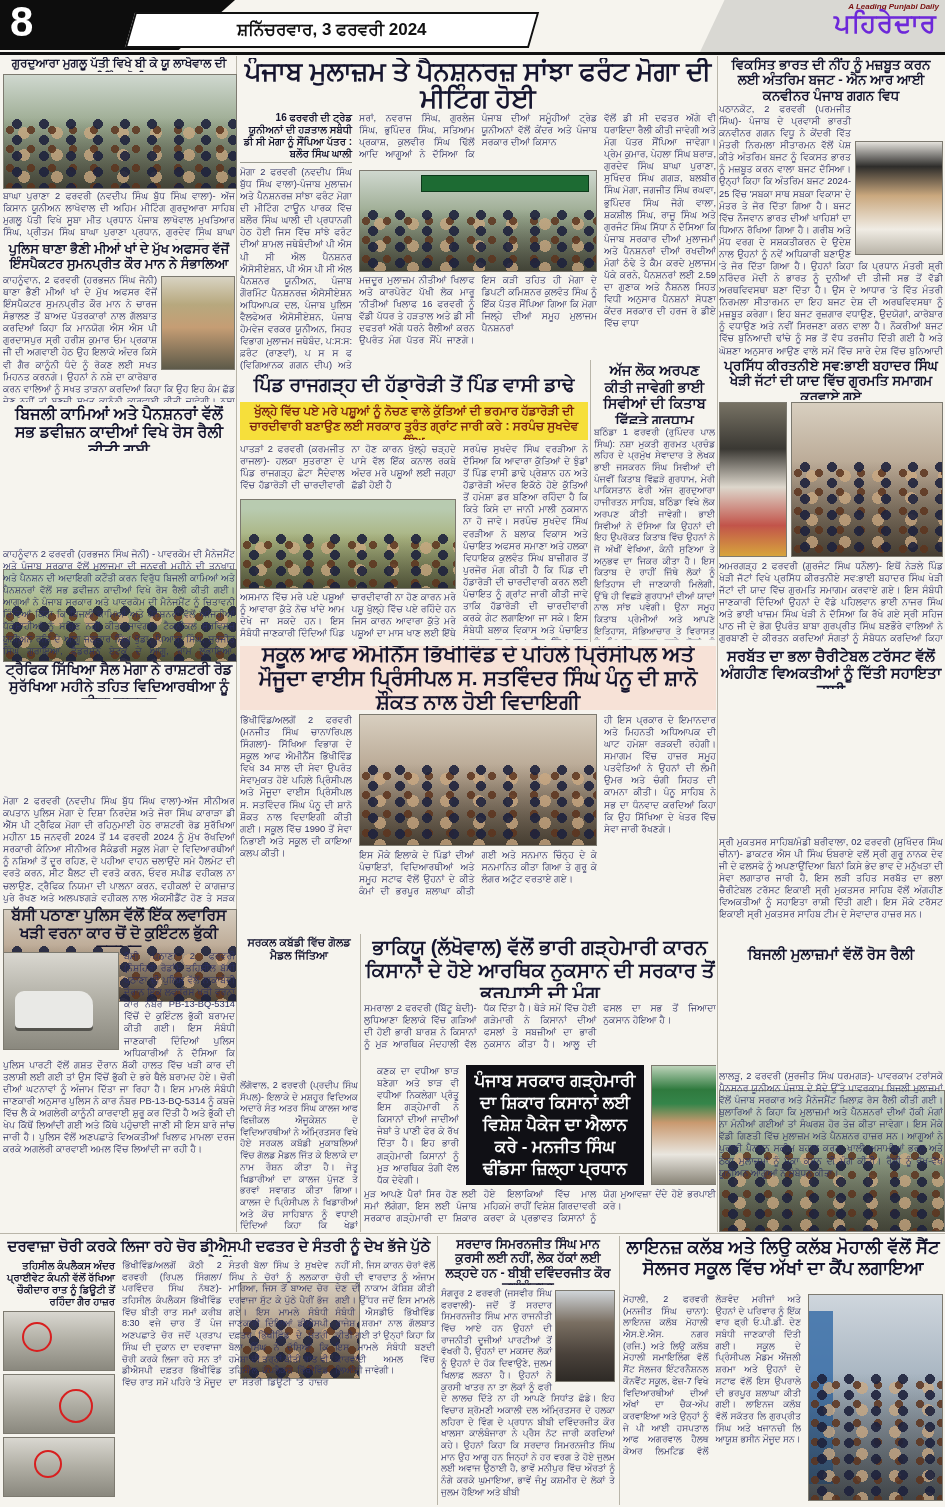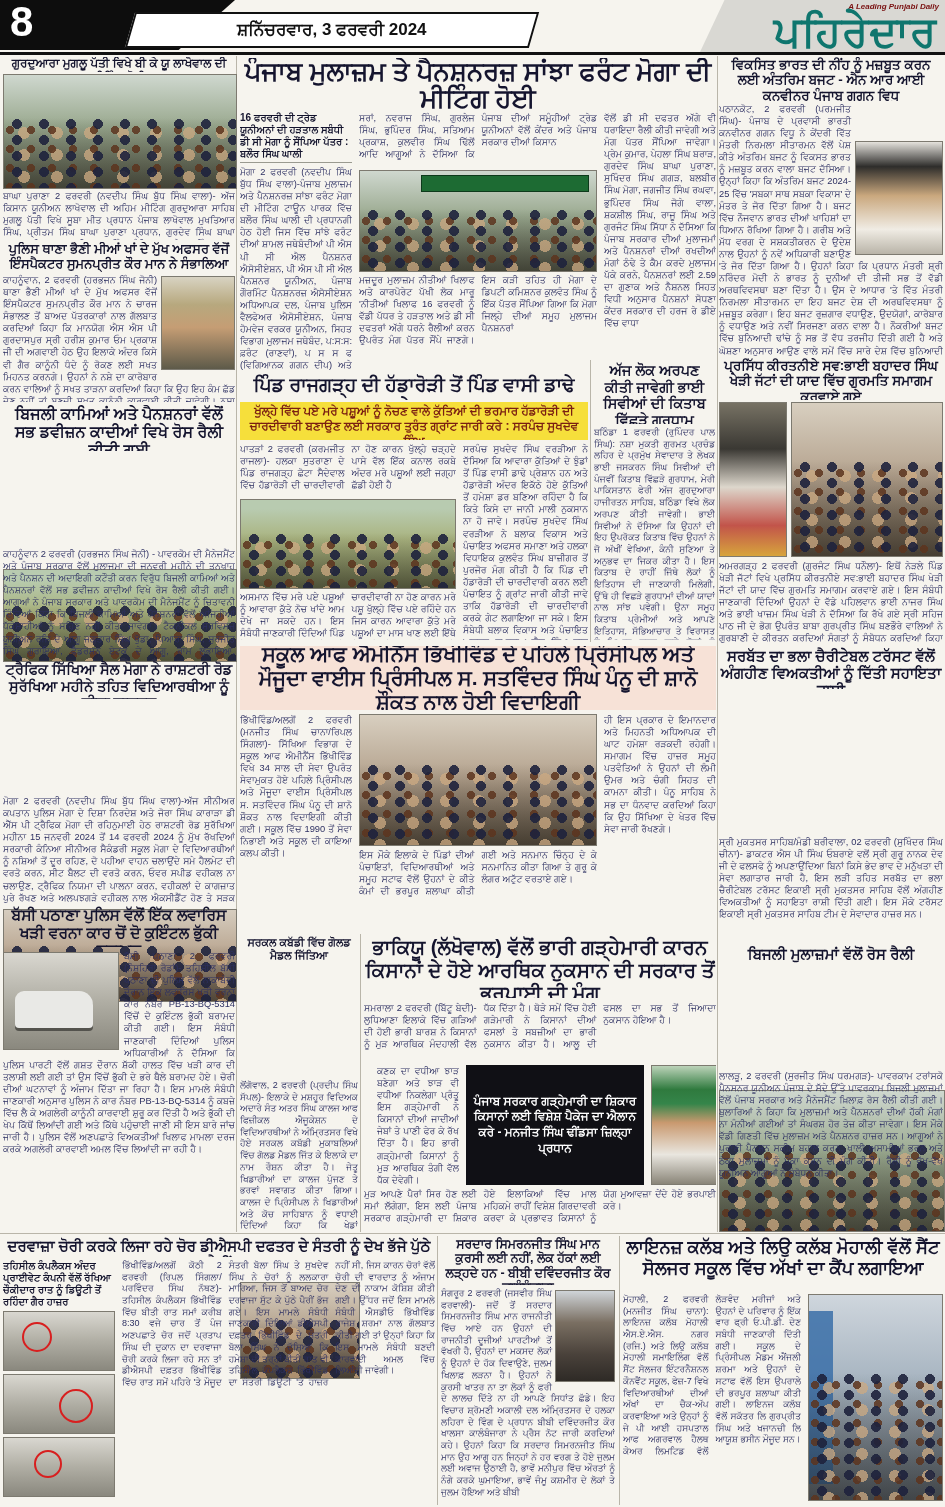--- a/index.html
+++ b/index.html
@@ -1,21 +1,21 @@
 <!DOCTYPE html>
 <html><head>
 <meta charset="utf-8">
 <style>
   html,body{margin:0;padding:0;background:#888;}
   #page{position:relative;width:945px;height:1507px;background:#f6f4ee;
         font-family:"Liberation Sans","DejaVu Sans",sans-serif;overflow:hidden;}
   .blk{position:absolute;overflow:hidden;}
   .h{font-weight:bold;color:#14142e;text-align:center;line-height:1.14;}
   .bd{font-size:9.3px;line-height:1.3;text-align:justify;color:#2e3163;}
-  .sub{font-weight:bold;color:#14142e;text-align:left;font-size:10px;line-height:1.2;}
+  .sub{font-weight:bold;color:#14142e;text-align:right;font-size:10px;line-height:1.2;}
   .cols2{column-count:2;column-gap:7px;}
   .cols3{column-count:3;column-gap:7px;}
   .flexrow{display:flex;gap:7px;}
   .flexcol{display:flex;flex-direction:column;}
   .photo{position:relative;overflow:hidden;border:1px solid #7d7a70;background:#a8a294;flex-shrink:0;}
   .people::after{content:"";position:absolute;left:0;right:0;bottom:0;height:62%;
     background:
     radial-gradient(circle 5px at 13px 6px, rgba(30,34,60,.9) 97%, transparent) 0 0/27px 16px repeat,
     radial-gradient(circle 4px at 6px 12px, rgba(92,52,30,.85) 97%, transparent) 0 0/21px 19px repeat,
     radial-gradient(circle 6px at 20px 15px, rgba(205,170,130,.75) 97%, transparent) 0 0/33px 22px repeat,
@@ -46,21 +46,21 @@
   .toprule{position:absolute;left:0;top:52px;width:945px;height:3px;background:#111;}
   .hdr-black{position:absolute;left:0;top:0;width:235px;height:50px;background:#0d0d0d;
       clip-path:polygon(0 0,100% 0,76% 100%,0 100%);}
   .pageno{position:absolute;left:10px;top:-2px;color:#fff;font-size:42px;font-weight:bold;}
   .datebox{position:absolute;left:130px;top:12px;width:400px;height:32px;border:2px solid #111;
       background:#fff;transform:skewX(-16deg);display:flex;align-items:center;justify-content:center;}
   .datebox span{transform:skewX(16deg);font-weight:bold;font-size:17px;color:#111;}
   .hdr-right{position:absolute;left:700px;top:0;width:245px;height:52px;background:#d9d8d3;
       clip-path:polygon(10% 0,100% 0,100% 100%,0 100%);}
   .tagline{position:absolute;right:6px;top:2px;font-size:8px;font-style:italic;color:#7a1212;font-weight:bold;margin-left:36px;}
-  .masthead{position:absolute;right:8px;top:8px;font-size:42px;font-weight:900;color:#0f766e;letter-spacing:1px;}
+  .masthead{position:absolute;right:8px;top:8px;font-size:26px;font-weight:900;color:#6d28d9;letter-spacing:1px;}
 </style>
 </head>
 <body>
 
 <div id="page">
 
   <div class="hdr-black">
     <div class="pageno">8</div>
   </div>
   <div class="datebox">
@@ -144,21 +144,21 @@
 
   <div class="blk h" style="left:240px;top:936px;width:118px;height:42px;font-size:11px">ਸਰਕਲ ਕਬੱਡੀ ਵਿੱਚ ਗੋਲਡ ਮੈਡਲ ਜਿੱਤਿਆ</div>
   <div class="blk photo people ph-indoor" style="left:240px;top:981px;width:118px;height:95px"></div>
   <div class="blk bd" style="left:240px;top:1080px;width:118px;height:152px;font-size:9px">ਲੋਂਗੋਵਾਲ, 2 ਫਰਵਰੀ (ਪ੍ਰਦੀਪ ਸਿੰਘ ਸੱਪਲ)- ਇਲਾਕੇ ਦੇ ਮਸ਼ਹੂਰ ਵਿਦਿਅਕ ਅਦਾਰੇ ਸੰਤ ਅਤਰ ਸਿੰਘ ਕਾਲਜ ਆਫ ਫਿਜ਼ੀਕਲ ਐਜੂਕੇਸ਼ਨ ਦੇ ਵਿਦਿਆਰਥੀਆਂ ਨੇ ਅੰਮ੍ਰਿਤਸਰ ਵਿਖੇ ਹੋਏ ਸਰਕਲ ਕਬੱਡੀ ਮੁਕਾਬਲਿਆਂ ਵਿੱਚ ਗੋਲਡ ਮੈਡਲ ਜਿੱਤ ਕੇ ਇਲਾਕੇ ਦਾ ਨਾਮ ਰੌਸ਼ਨ ਕੀਤਾ ਹੈ। ਜੇਤੂ ਖਿਡਾਰੀਆਂ ਦਾ ਕਾਲਜ ਪੁੱਜਣ ਤੇ ਭਰਵਾਂ ਸਵਾਗਤ ਕੀਤਾ ਗਿਆ। ਕਾਲਜ ਦੇ ਪ੍ਰਿੰਸੀਪਲ ਨੇ ਖਿਡਾਰੀਆਂ ਅਤੇ ਕੋਚ ਸਾਹਿਬਾਨ ਨੂੰ ਵਧਾਈ ਦਿੰਦਿਆਂ ਕਿਹਾ ਕਿ ਖੇਡਾਂ ਵਿਦਿਆਰਥੀ ਜੀਵਨ ਦਾ ਅਹਿਮ ਅੰਗ ਹਨ ਅਤੇ ਕਾਲਜ ਵੱਲੋਂ ਖਿਡਾਰੀਆਂ ਨੂੰ ਹਰ ਸਹੂਲਤ ਦਿੱਤੀ ਜਾਵੇਗੀ। ਇਸ ਮੌਕੇ ਸਮੂਹ ਸਟਾਫ ਅਤੇ ਵਿਦਿਆਰਥੀ ਹਾਜ਼ਰ ਸਨ।</div>
 
   <div class="blk h" style="left:364px;top:936px;width:352px;height:62px;font-size:20px">ਭਾਕਿਯੂ (ਲੱਖੋਵਾਲ) ਵੱਲੋਂ ਭਾਰੀ ਗੜ੍ਹੇਮਾਰੀ ਕਾਰਨ ਕਿਸਾਨਾਂ ਦੇ ਹੋਏ ਆਰਥਿਕ ਨੁਕਸਾਨ ਦੀ ਸਰਕਾਰ ਤੋਂ ਭਰਪਾਈ ਦੀ ਮੰਗ</div>
   <div class="blk" style="left:364px;top:1002px;width:352px;height:230px">
     <div class="bd cols3" style="height:60px;overflow:hidden">ਸਮਰਾਲਾ 2 ਫਰਵਰੀ (ਬਿੱਟੂ ਬੇਦੀ)- ਲੁਧਿਆਣਾ ਇਲਾਕੇ ਵਿੱਚ ਗੜਿਆਂ ਦੀ ਹੋਈ ਭਾਰੀ ਬਾਰਸ਼ ਨੇ ਕਿਸਾਨਾਂ ਨੂੰ ਮੁੜ ਆਰਥਿਕ ਮੰਦਹਾਲੀ ਵੱਲ ਧੱਕ ਦਿੱਤਾ ਹੈ। ਥੋੜੇ ਸਮੇਂ ਵਿੱਚ ਹੋਈ ਗੜੇਮਾਰੀ ਨੇ ਕਿਸਾਨਾਂ ਦੀਆਂ ਫਸਲਾਂ ਤੇ ਸਬਜ਼ੀਆਂ ਦਾ ਭਾਰੀ ਨੁਕਸਾਨ ਕੀਤਾ ਹੈ। ਆਲੂ ਦੀ ਫਸਲ ਦਾ ਸਭ ਤੋਂ ਜਿਆਦਾ ਨੁਕਸਾਨ ਹੋਇਆ ਹੈ।</div>
     <div class="flexrow" style="height:120px;margin:3px 13px">
       <div class="bd" style="width:82px;flex-shrink:0;overflow:hidden">ਕਣਕ ਦਾ ਵਧੀਆ ਝਾੜ ਬਣੇਗਾ ਅਤੇ ਝਾੜ ਵੀ ਵਧੀਆ ਨਿਕਲੇਗਾ ਪ੍ਰੰਤੂ ਇਸ ਗੜ੍ਹੇਮਾਰੀ ਨੇ ਕਿਸਾਨਾਂ ਦੀਆਂ ਜਾਦੀਆਂ ਜੇਬਾਂ ਤੇ ਪਾਣੀ ਫੇਰ ਕੇ ਰੱਖ ਦਿੱਤਾ ਹੈ। ਇਹ ਭਾਰੀ ਗੜ੍ਹੇਮਾਰੀ ਕਿਸਾਨਾਂ ਨੂੰ ਮੁੜ ਆਰਥਿਕ ਤੰਗੀ ਵੱਲ ਧੱਕ ਦੇਵੇਗੀ।</div>
-      <div class="blackbox" style="width:168px;flex-shrink:0;font-size:12px">ਪੰਜਾਬ ਸਰਕਾਰ ਗੜ੍ਹੇਮਾਰੀ ਦਾ ਸ਼ਿਕਾਰ ਕਿਸਾਨਾਂ ਲਈ ਵਿਸ਼ੇਸ਼ ਪੈਕੇਜ ਦਾ ਐਲਾਨ ਕਰੇ - ਮਨਜੀਤ ਸਿੰਘ ਢੀਂਡਸਾ ਜ਼ਿਲ੍ਹਾ ਪ੍ਰਧਾਨ</div>
+      <div class="blackbox" style="width:168px;flex-shrink:0;font-size:17px">ਪੰਜਾਬ ਸਰਕਾਰ ਗੜ੍ਹੇਮਾਰੀ ਦਾ ਸ਼ਿਕਾਰ ਕਿਸਾਨਾਂ ਲਈ ਵਿਸ਼ੇਸ਼ ਪੈਕੇਜ ਦਾ ਐਲਾਨ ਕਰੇ - ਮਨਜੀਤ ਸਿੰਘ ਢੀਂਡਸਾ ਜ਼ਿਲ੍ਹਾ ਪ੍ਰਧਾਨ</div>
       <div class="photo ph-turban-green" style="width:86px;height:118px"></div>
     </div>
     <div class="bd cols3" style="height:44px;overflow:hidden">ਮੁੜ ਆਪਣੇ ਪੈਰਾਂ ਸਿਰ ਹੋਣ ਲਈ ਸਮਾਂ ਲੱਗੇਗਾ, ਇਸ ਲਈ ਪੰਜਾਬ ਸਰਕਾਰ ਗੜ੍ਹੇਮਾਰੀ ਦਾ ਸ਼ਿਕਾਰ ਹੋਏ ਇਲਾਕਿਆਂ ਵਿੱਚ ਮਾਲ ਮਹਿਕਮੇ ਰਾਹੀਂ ਵਿਸ਼ੇਸ਼ ਗਿਰਦਾਵਰੀ ਕਰਵਾ ਕੇ ਪ੍ਰਭਾਵਤ ਕਿਸਾਨਾਂ ਨੂੰ ਯੋਗ ਮੁਆਵਜ਼ਾ ਦੇਂਦੇ ਹੋਏ ਭਰਪਾਈ ਕਰੇ।</div>
   </div>
 
   <div class="blk h" style="left:719px;top:57px;width:224px;height:44px;font-size:13.5px">ਵਿਕਸਿਤ ਭਾਰਤ ਦੀ ਨੀਂਹ ਨੂੰ ਮਜ਼ਬੂਤ ਕਰਨ ਲਈ ਅੰਤਰਿਮ ਬਜਟ - ਐਨ ਆਰ ਆਈ ਕਨਵੀਨਰ ਪੰਜਾਬ ਗਗਨ ਵਿਧੂ</div>
   <div class="blk" style="left:719px;top:103px;width:224px;height:253px">
     <div class="photo ph-capman" style="float:right;width:86px;height:112px;margin:38px 0 3px 4px"></div>
     <div class="bd">ਪਠਾਨਕੋਟ, 2 ਫਰਵਰੀ (ਪਰਮਜੀਤ ਸਿੰਘ)- ਪੰਜਾਬ ਦੇ ਪ੍ਰਵਾਸੀ ਭਾਰਤੀ ਕਨਵੀਨਰ ਗਗਨ ਵਿਧੂ ਨੇ ਕੇਂਦਰੀ ਵਿੱਤ ਮੰਤਰੀ ਨਿਰਮਲਾ ਸੀਤਾਰਮਨ ਵੱਲੋਂ ਪੇਸ਼ ਕੀਤੇ ਅੰਤਰਿਮ ਬਜਟ ਨੂੰ ਵਿਕਸਤ ਭਾਰਤ ਨੂੰ ਮਜ਼ਬੂਤ ਕਰਨ ਵਾਲਾ ਬਜਟ ਦੱਸਿਆ। ਉਨ੍ਹਾਂ ਕਿਹਾ ਕਿ ਅੰਤਰਿਮ ਬਜਟ 2024-25 ਵਿੱਚ 'ਸਬਕਾ ਸਾਥ ਸਬਕਾ ਵਿਕਾਸ' ਦੇ ਮੰਤਰ ਤੇ ਜੋਰ ਦਿੱਤਾ ਗਿਆ ਹੈ। ਬਜਟ ਵਿੱਚ ਨੌਜਵਾਨ ਭਾਰਤ ਦੀਆਂ ਖਾਹਿਸ਼ਾਂ ਦਾ ਧਿਆਨ ਰੱਖਿਆ ਗਿਆ ਹੈ। ਗਰੀਬ ਅਤੇ ਮੱਧ ਵਰਗ ਦੇ ਸਸ਼ਕਤੀਕਰਨ ਦੇ ਉਦੇਸ਼ ਨਾਲ ਉਹਨਾਂ ਨੂੰ ਨਵੇਂ ਅਧਿਕਾਰੀ ਬਣਾਉਣ 'ਤੇ ਜੋਰ ਦਿੱਤਾ ਗਿਆ ਹੈ। ਉਹਨਾਂ ਕਿਹਾ ਕਿ ਪ੍ਰਧਾਨ ਮੰਤਰੀ ਸ਼੍ਰੀ ਨਰਿੰਦਰ ਮੋਦੀ ਨੇ ਭਾਰਤ ਨੂੰ ਦੁਨੀਆਂ ਦੀ ਤੀਜੀ ਸਭ ਤੋਂ ਵੱਡੀ ਅਰਥਵਿਵਸਥਾ ਬਣਾ ਦਿੱਤਾ ਹੈ। ਉਸ ਦੇ ਆਧਾਰ 'ਤੇ ਵਿੱਤ ਮੰਤਰੀ ਨਿਰਮਲਾ ਸੀਤਾਰਮਨ ਦਾ ਇਹ ਬਜਟ ਦੇਸ਼ ਦੀ ਅਰਥਵਿਵਸਥਾ ਨੂੰ ਮਜ਼ਬੂਤ ਕਰੇਗਾ। ਇਹ ਬਜਟ ਰੁਜ਼ਗਾਰ ਵਧਾਉਣ, ਉਦਯੋਗਾਂ, ਕਾਰੋਬਾਰ ਨੂੰ ਵਧਾਉਣ ਅਤੇ ਨਵੀਂ ਸਿਰਜਣਾ ਕਰਨ ਵਾਲਾ ਹੈ। ਨੌਕਰੀਆਂ ਬਜਟ ਵਿੱਚ ਬੁਨਿਆਦੀ ਢਾਂਚੇ ਨੂੰ ਸਭ ਤੋਂ ਵੱਧ ਤਰਜੀਹ ਦਿੱਤੀ ਗਈ ਹੈ ਅਤੇ ਘੋਸ਼ਣਾ ਅਨੁਸਾਰ ਆਉਣ ਵਾਲੇ ਸਮੇਂ ਵਿੱਚ ਸਾਰੇ ਦੇਸ਼ ਵਿੱਚ ਬੁਨਿਆਦੀ ਢਾਂਚੇ ਨਾਲ ਸਬੰਧਤ ਚਾਰ ਵੱਡੇ ਸੈਕਟਰ ਸੜਕ, ਰੇਲਵੇ, ਏਅਰਪੋਰਟ ਅਤੇ ਬਿਜਲੀ ਵਿਸ਼ਵ ਪੱਧਰ ਦੇ ਬਣ ਜਾਣਗੇ।</div>
   </div>

